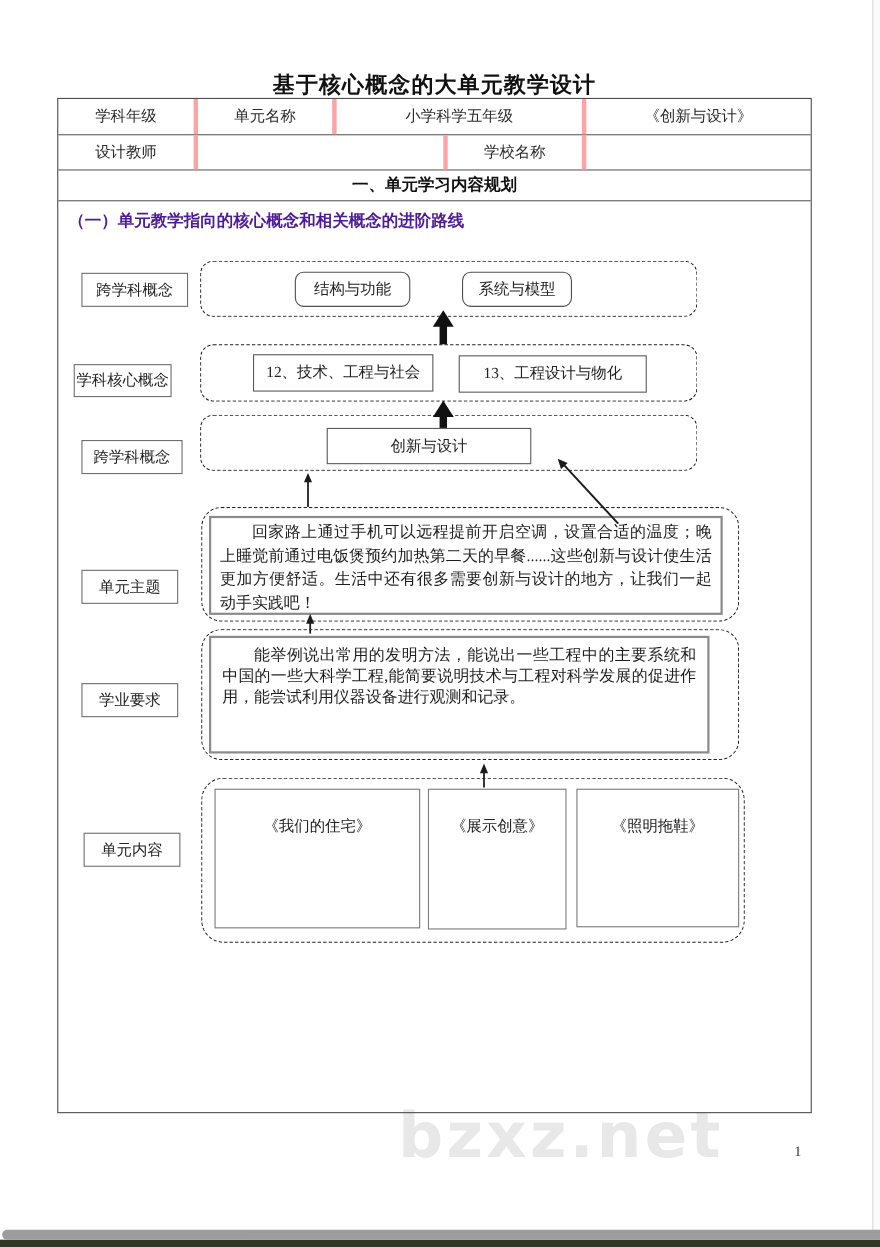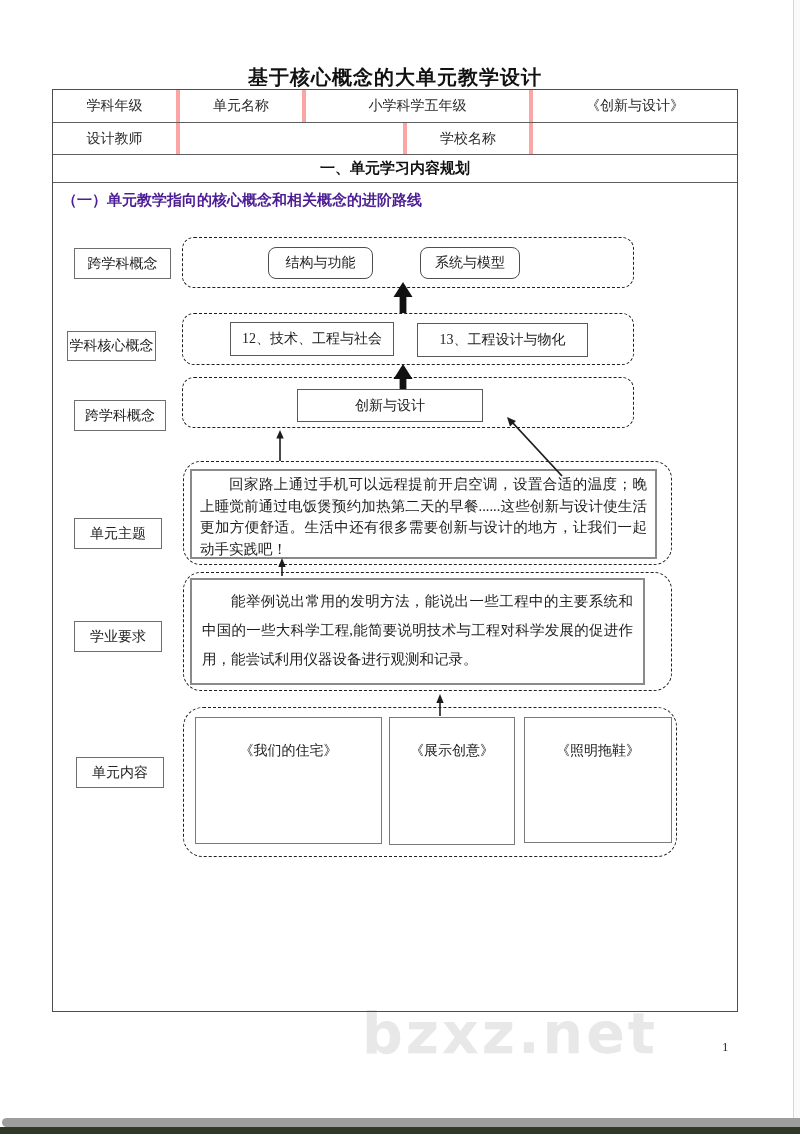--- a/index.html
+++ b/index.html
@@ -69,21 +69,21 @@
   }
   .b21 { left:230px; top:322px; width:164px; height:34px; }
   .b22 { left:417px; top:323px; width:171px; height:34px; }
   .b31 { left:297px; top:389px; width:186px; height:33px; }
 
   .prect {
     position:absolute; border:2px solid #8a8a8a; background:#fff; z-index:3;
     font-size:14.5px; color:#1d1d1d; text-align:justify;
   }
   .pr4 { left:190px; top:469px; width:467px; height:90px; padding:3px 8px 0 8px; line-height:21.5px; }
-  .pr5 { left:190px; top:578px; width:455px; height:107px; padding:7px 10px 11px 10px; line-height:29px; }
+  .pr5 { left:190px; top:578px; width:455px; height:107px; padding:7px 10px 11px 10px; line-height:19px; }
   .prect p { text-indent:2em; }
 
   .ubox {
     position:absolute; border:1.5px solid #7a7a7a; background:#fff; z-index:3;
     text-align:center; padding-top:24px; font-size:14px;
   }
   .u1 { left:195px; top:717px; width:187px; height:127px; }
   .u2 { left:389px; top:717px; width:126px; height:128px; }
   .u3 { left:524px; top:717px; width:148px; height:126px; }
 

